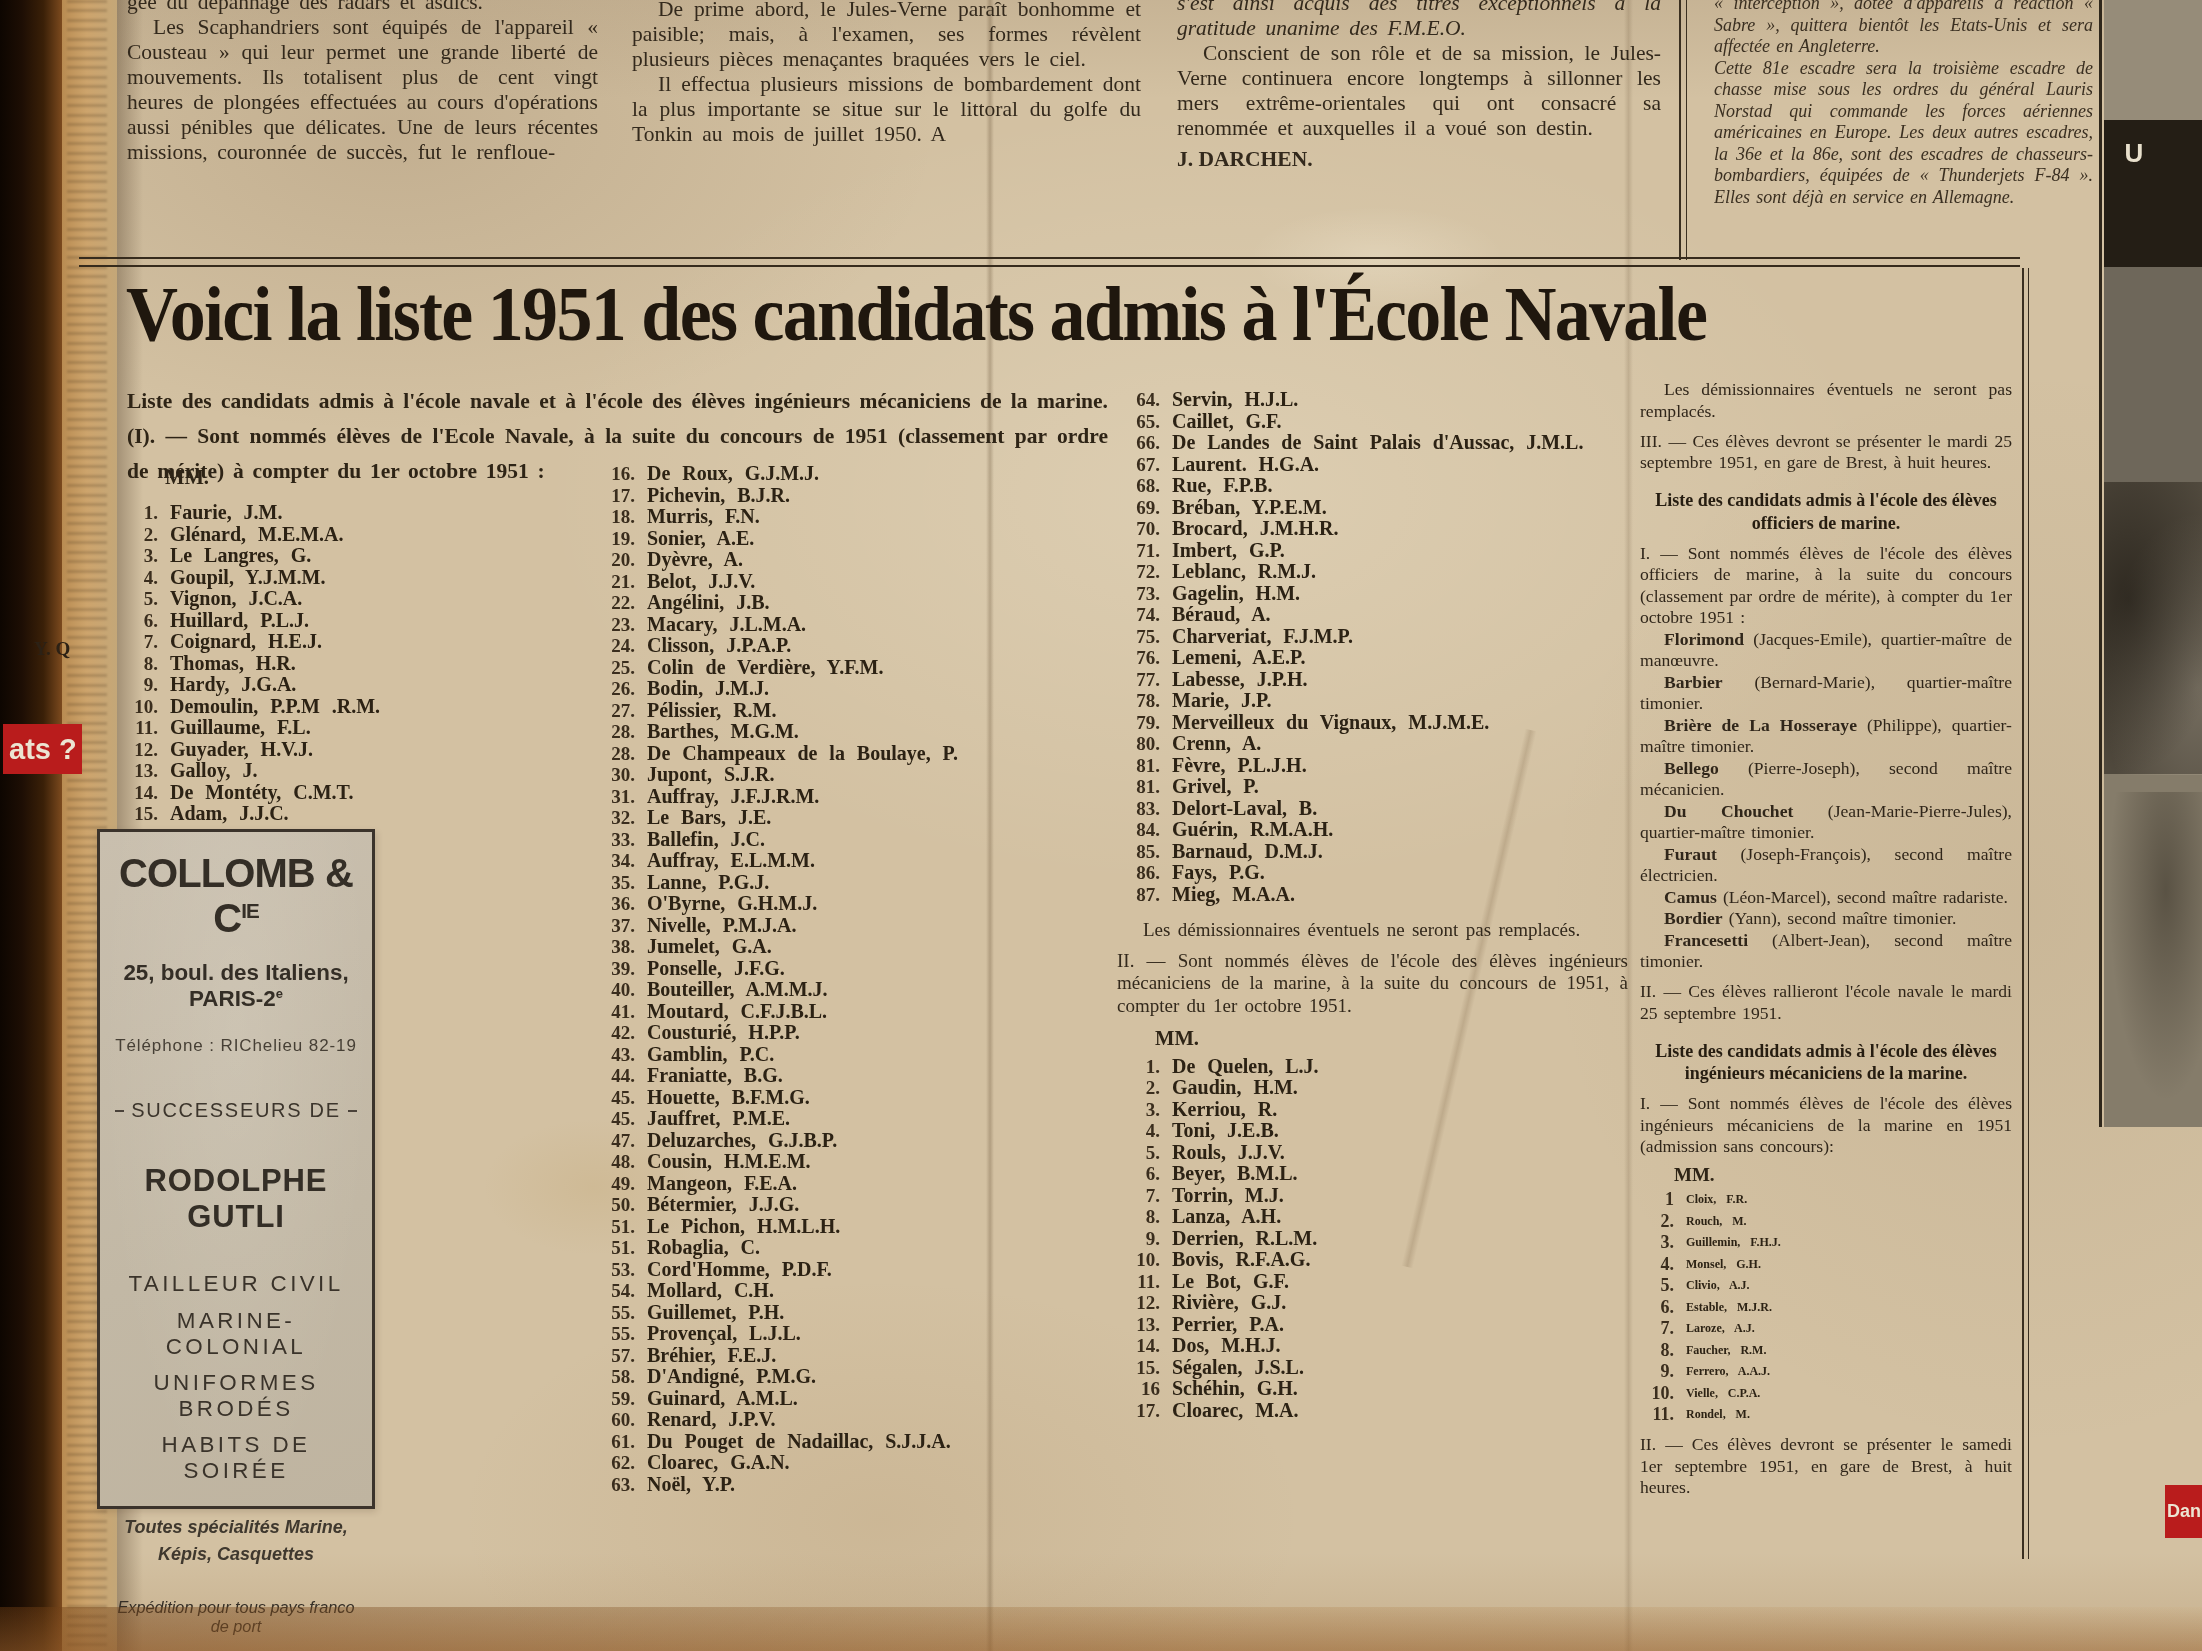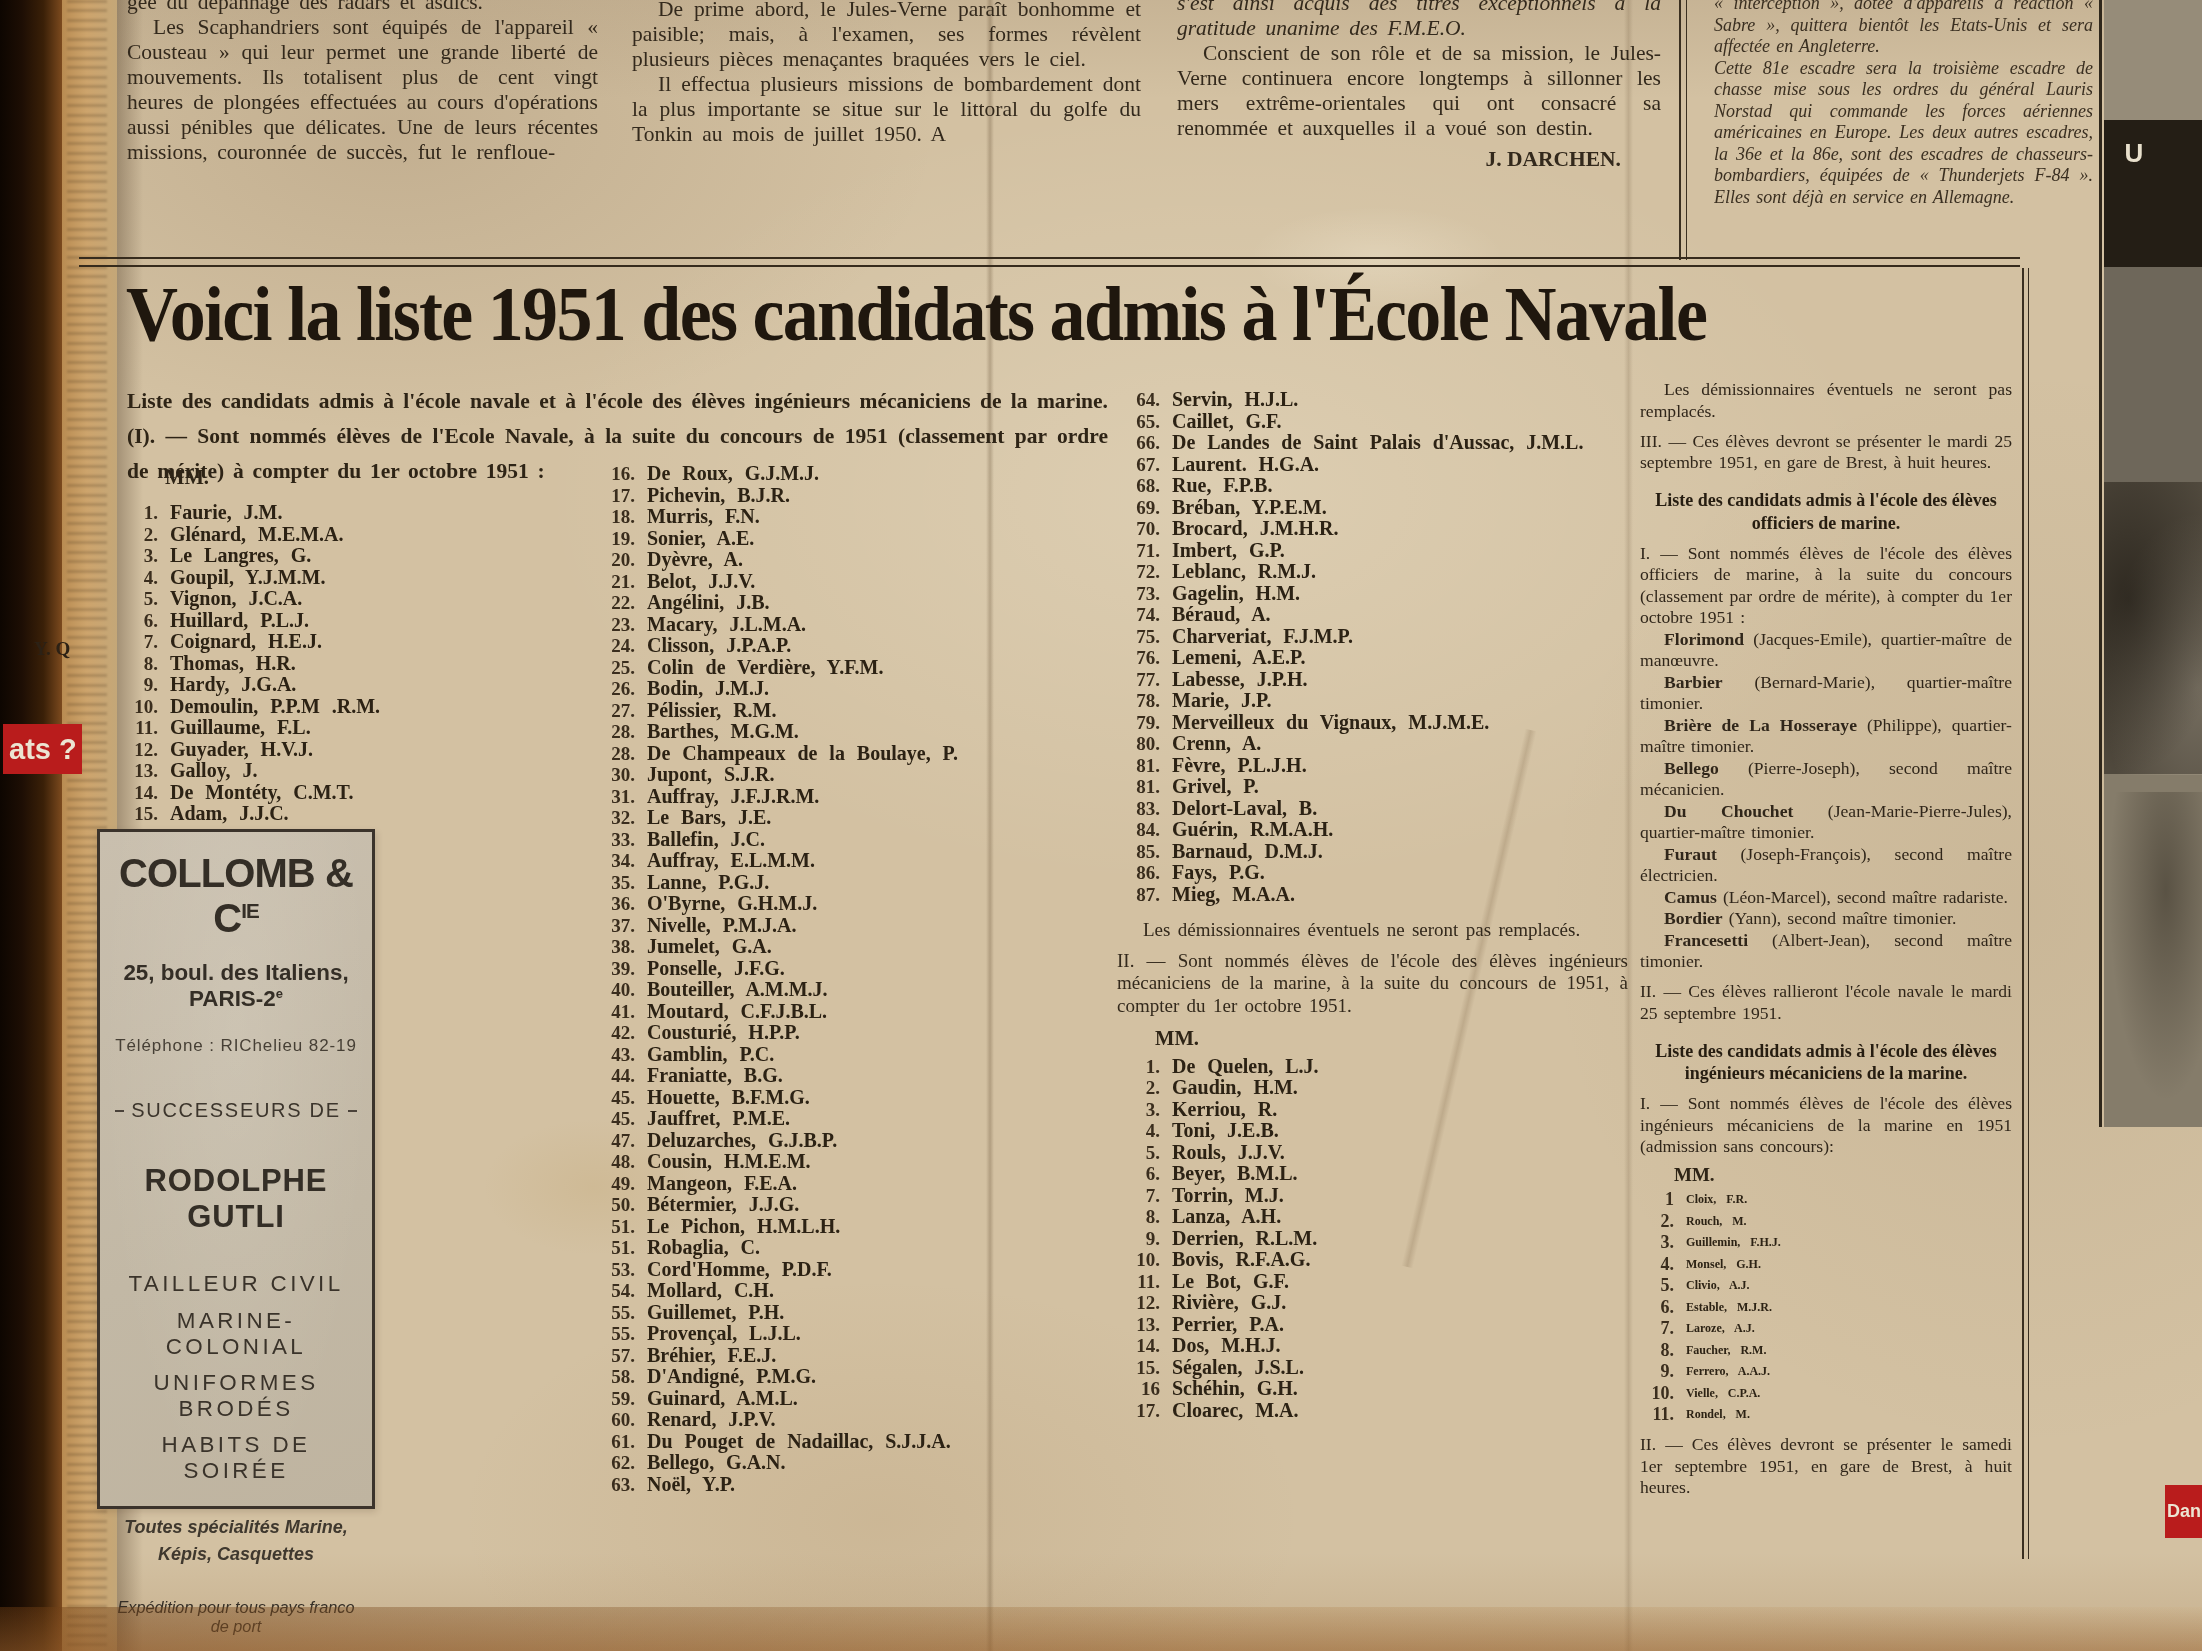--- a/index.html
+++ b/index.html
@@ -52,21 +52,21 @@
   .rule-v-right{ left:2022px; top:268px; width:6.9px; height:1291px;
     border-left:2.6px solid #3a2f20; border-right:1.7px solid #3a2f20;}
   
   .topcol{ overflow:hidden; height:258px; }
   .topcol p{ text-align:justify; font-size:21.5px; line-height:25px; word-spacing:4.3px; text-indent:26px;}
   .topcol.cont p:first-child{ text-indent:0; }
   .colA{ left:127px; top:-10.3px; width:471px; }
   .colB{ left:632px; top:-3.4px; width:509px; }
   .colC{ left:1177px; top:-8.6px; width:484px; }
   .colC .it{ font-style:italic; }
-  .byline{ text-align:right; font-weight:bold; padding-right:40px; font-size:21.5px; margin-top:5.2px;}
+  .byline{ font-weight:bold; padding-right:40px; font-size:21.5px; margin-top:5.2px;}
   .colD{ left:1714px; top:-6.9px; width:379px; font-style:italic; color:#3a2f21;}
   .colD p{ font-size:18px; line-height:21.5px; word-spacing:1.7px; text-indent:0;}
   
   .headline{ left:126px; top:270px; width:1896px; height:83px;
     font-size:72px; font-weight:bold; letter-spacing:-1.7px; white-space:nowrap;
     color:#1f170e; transform:scaleY(1.08); transform-origin:top left; }
   
   .intro{ left:127px; top:384px; width:981px; font-size:21.5px; line-height:35px;
     font-weight:bold; text-align:justify; word-spacing:3.4px; color:#2e2416;}
   .mm{ font-weight:bold; font-size:20.6px; color:#2e2416;}
@@ -493,21 +493,21 @@
       <span class="nm">Renard, J.P.V.</span>
     </div>
 
     <div class="li">
       <span class="num">61.</span>
       <span class="nm">Du Pouget de Nadaillac, S.J.J.A.</span>
     </div>
 
     <div class="li">
       <span class="num">62.</span>
-      <span class="nm">Bellego, G.A.N.</span>
+      <span class="nm">Cloarec, G.A.N.</span>
     </div>
 
     <div class="li">
       <span class="num">63.</span>
       <span class="nm">Noël, Y.P.</span>
     </div>
   </div>
 
 <div class="abs col3">
   <div class="nlist">

